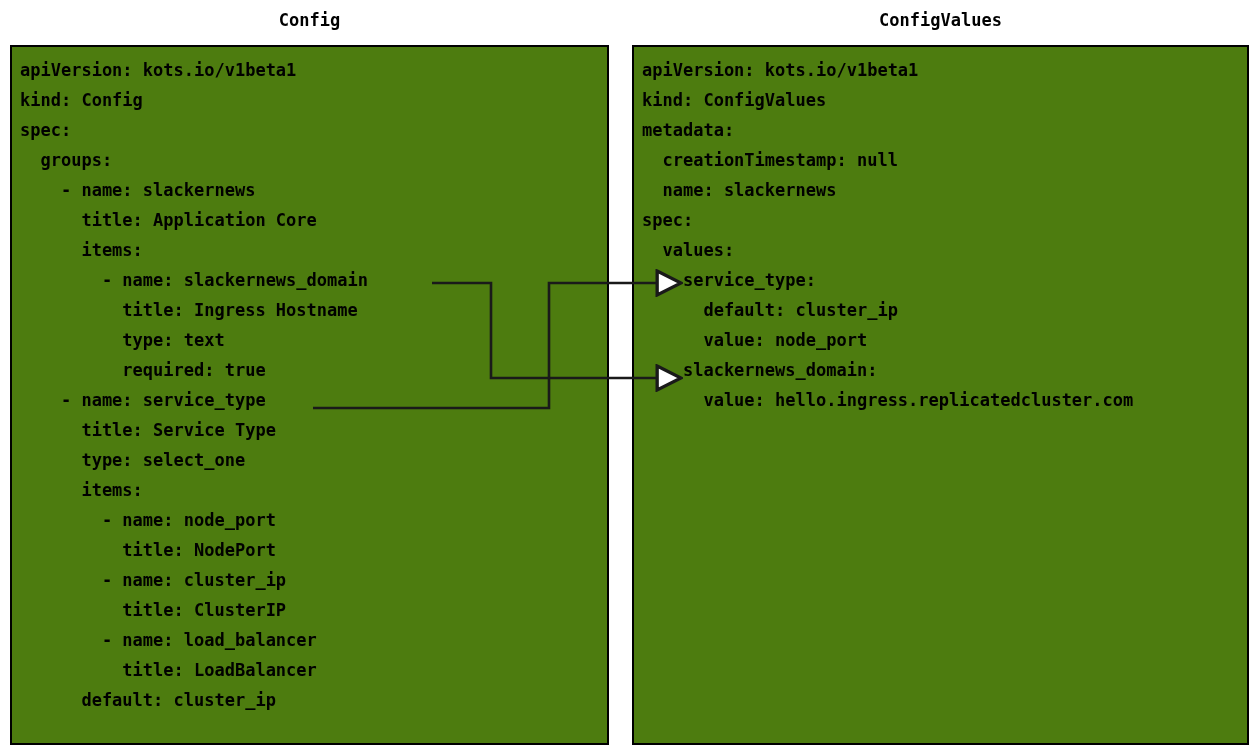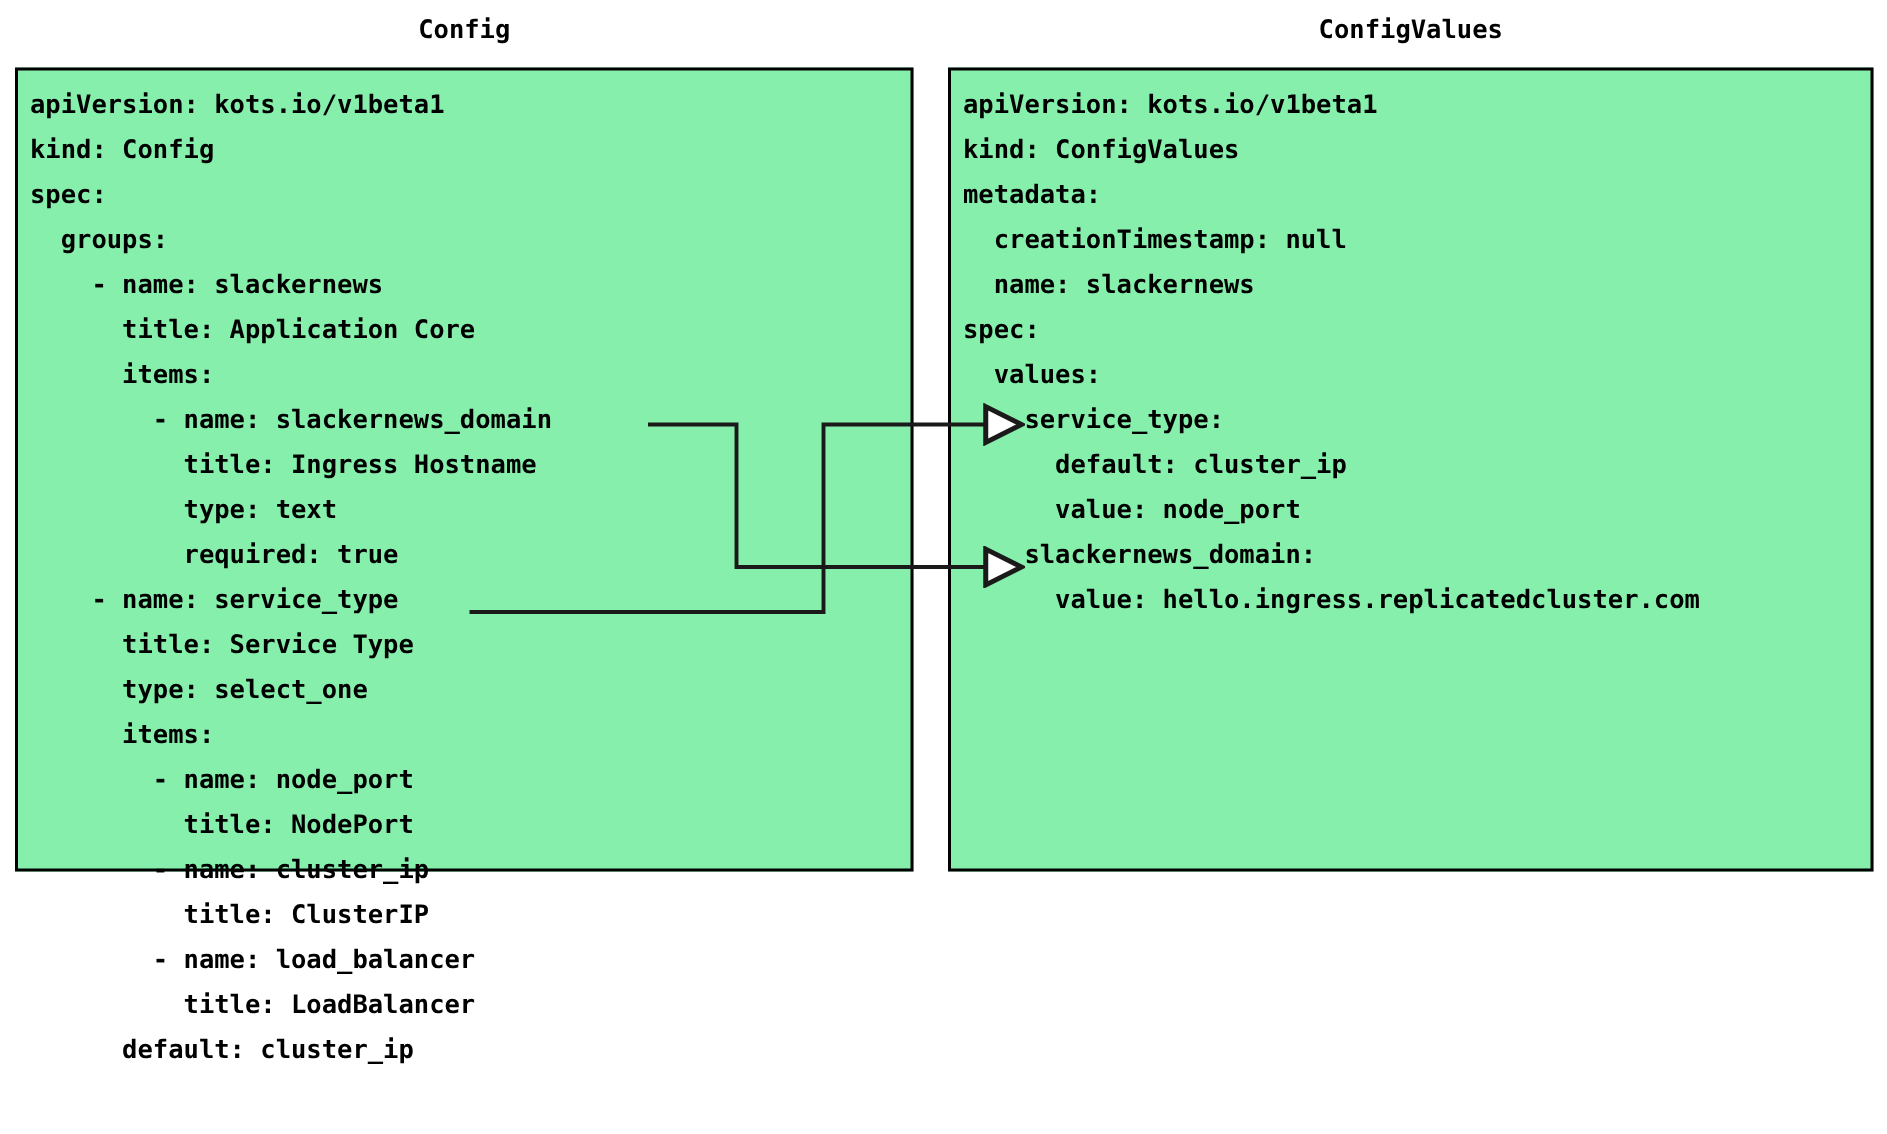--- a/index.html
+++ b/index.html
@@ -33,23 +33,23 @@
     letter-spacing: 0px;
     white-space: nowrap;
   }
   #title-config  { left: 10px;  width: 599px; }
   #title-values  { left: 632px; width: 617px; }
 
   
   .panel {
     position: absolute;
     top: 45px;
-    height: 536px;
+    height: 700px;
     box-sizing: border-box;
-    background: #86efac;
+    background: #4d7c0f;
     border: 2px solid #000000;
   }
   #panel-config { left: 10px;  width: 599px; }
   #panel-values { left: 632px; width: 617px; }
 
   
   .yaml {
     position: absolute;
     top: 8px;
     left: 8px;

